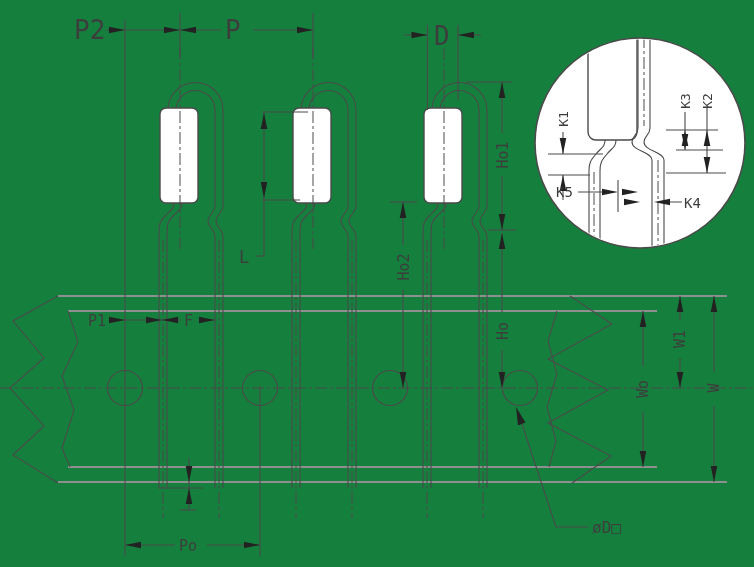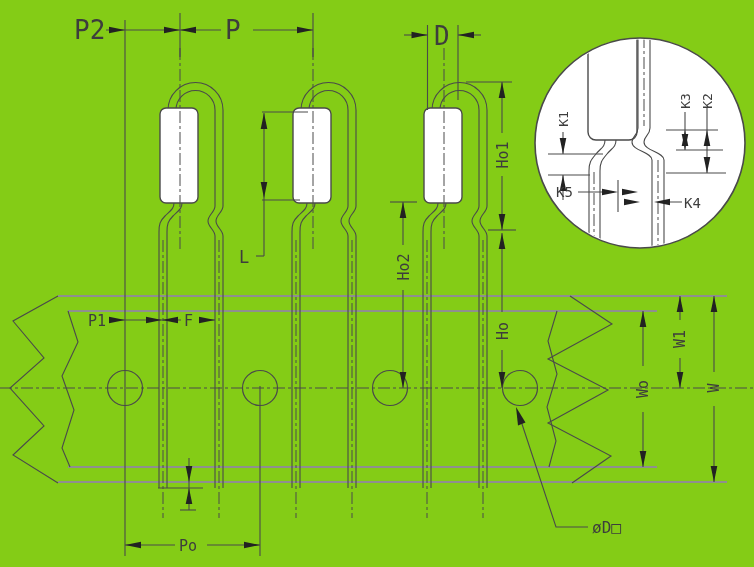--- a/index.html
+++ b/index.html
@@ -1,16 +1,16 @@
 <!DOCTYPE html>
 <html><head>
 <meta charset="utf-8">
 <style>
   html,body{margin:0;padding:0;background:#ffffff;}
-  #stage{width:754px;height:567px;position:relative;background:#84cc16;overflow:hidden;}
+  #stage{width:754px;height:567px;position:relative;background:#15803d;overflow:hidden;}
   svg text{font-family:"DejaVu Sans Mono","Liberation Mono",monospace;}
 </style>
 </head>
 <body>
 
 <div id="stage">
   <svg id="diagram" width="754" height="567" viewBox="0 0 754 567">
       <g>
         <line x1="58" y1="296" x2="727" y2="296" stroke="#8f8f8f" stroke-width="2.2" fill="none"></line>
         <line x1="68" y1="311" x2="657" y2="311" stroke="#8f8f8f" stroke-width="2.2" fill="none"></line>

